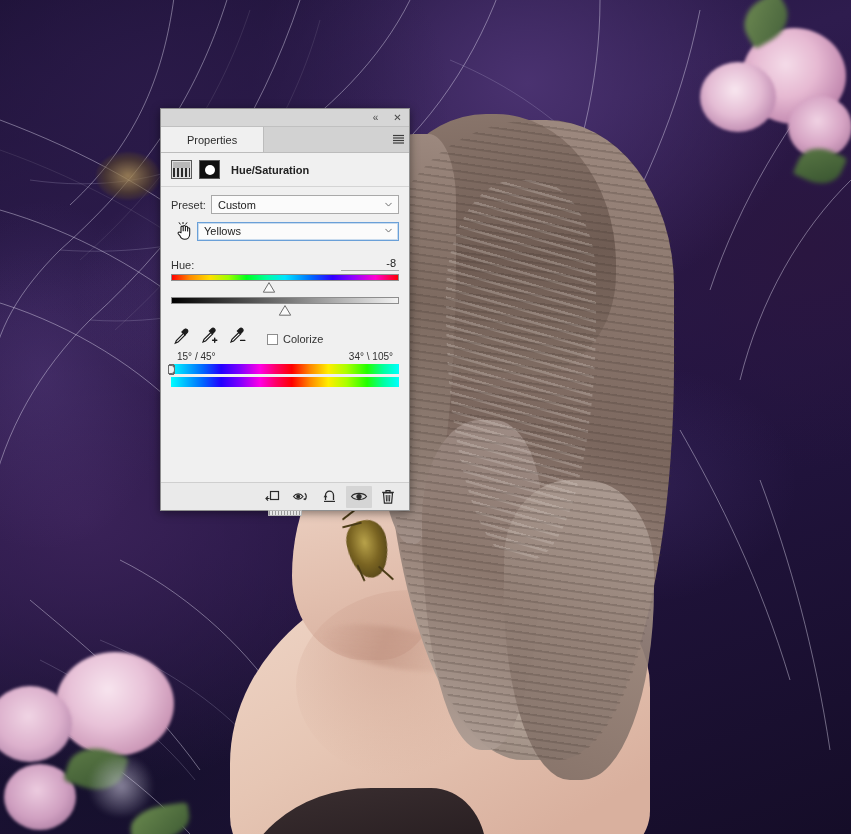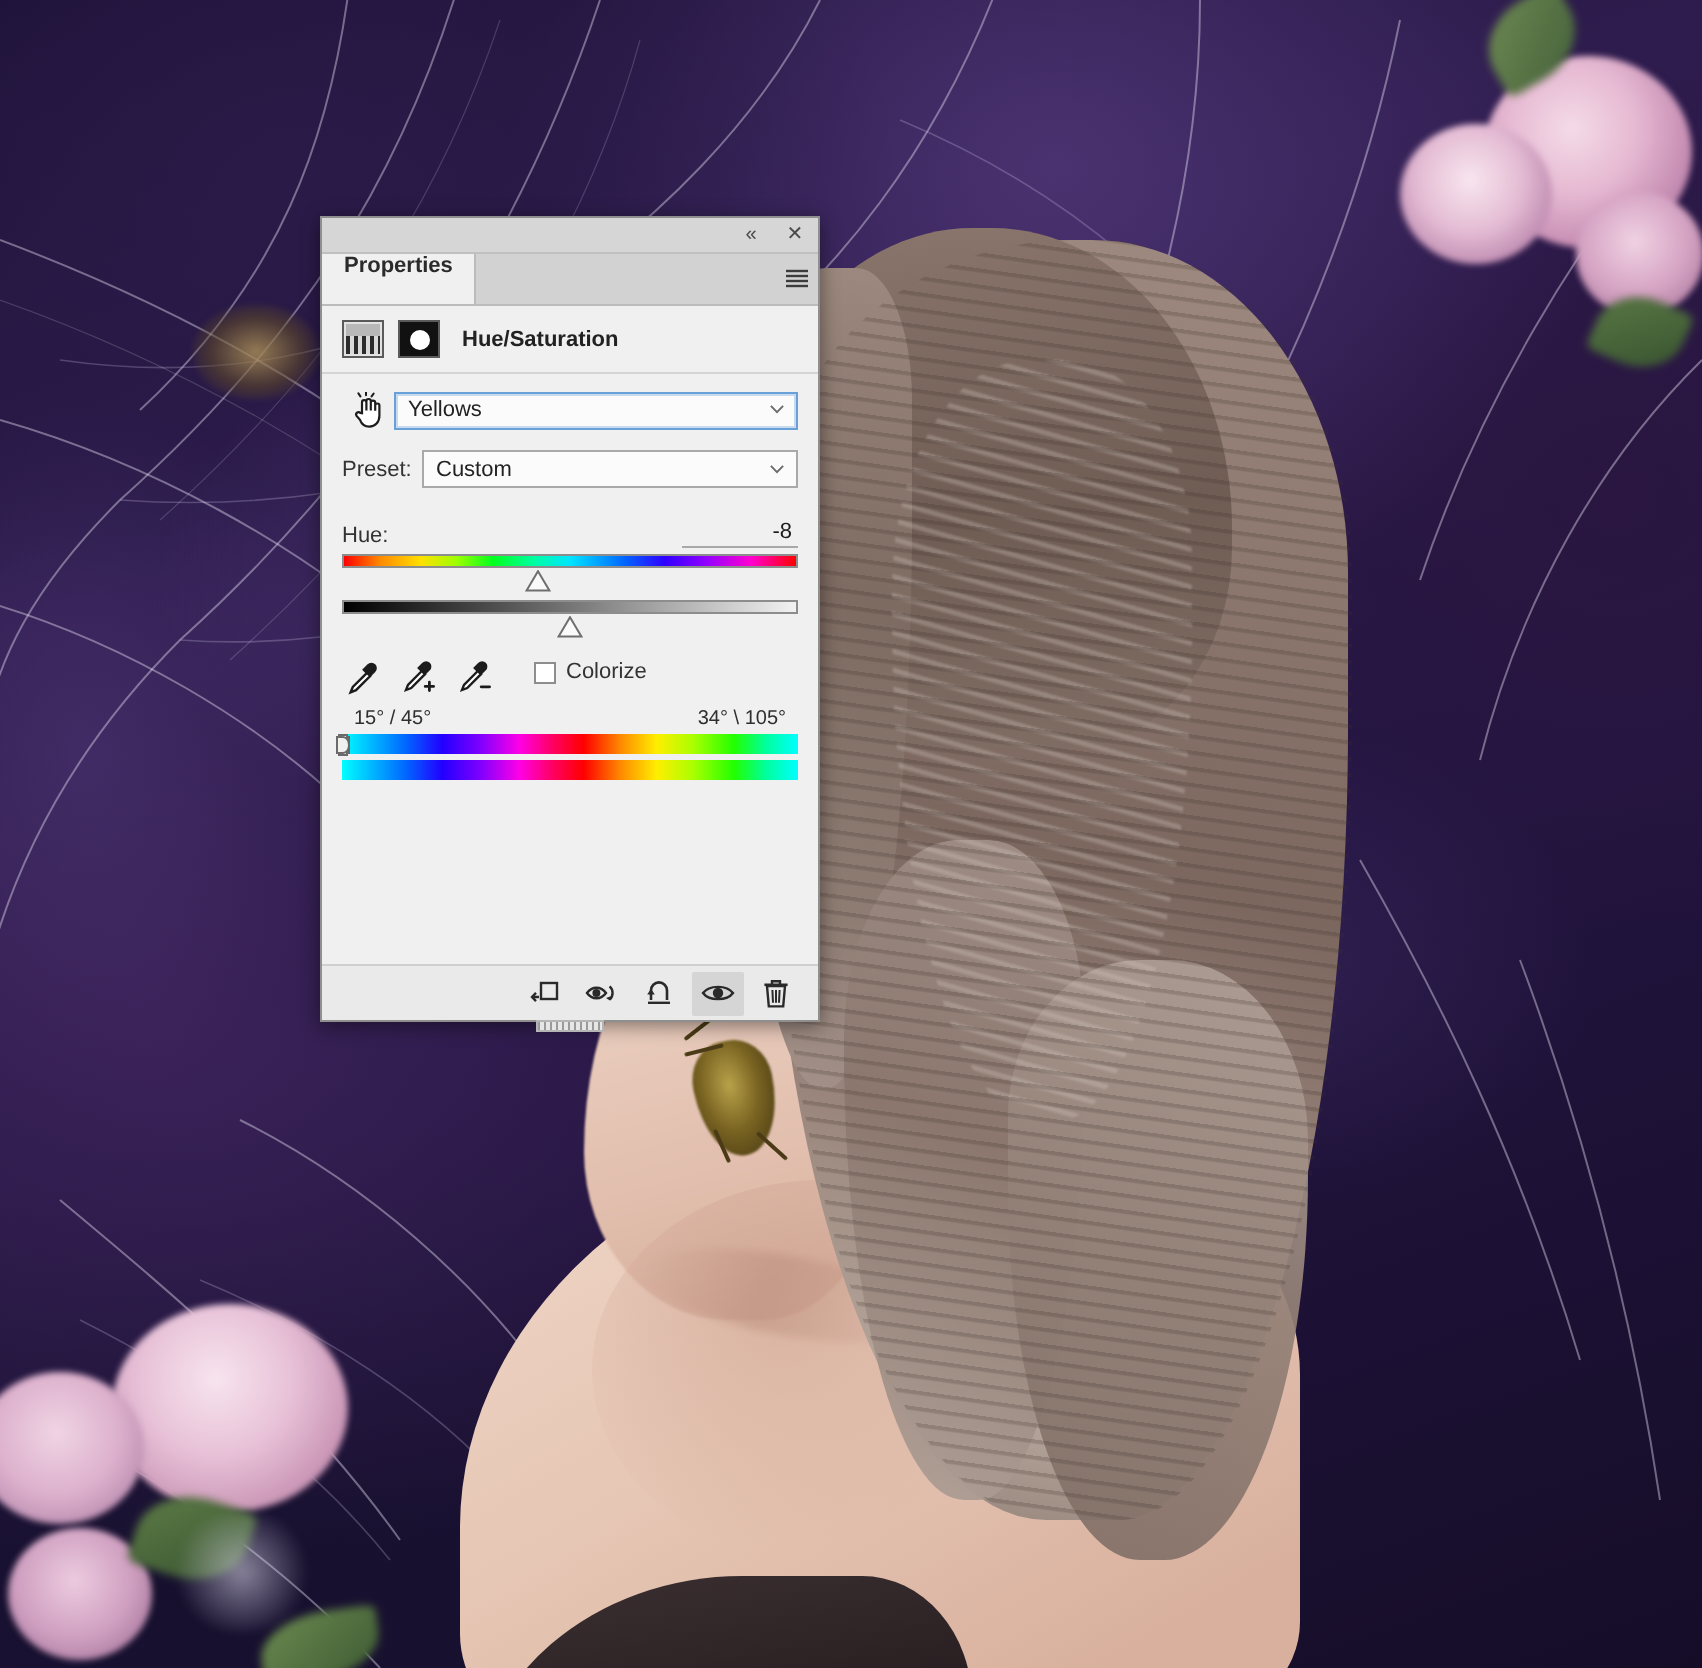--- a/index.html
+++ b/index.html
@@ -180,22 +180,22 @@
   }
   .topbar-btn { width: 13px; height: 13px; display: flex; align-items: center; justify-content: center;
     color: #4a4a4a; font-size: 10px; cursor: pointer; line-height: 1; }
 
   .panel-tabs {
     height: 26px; background: #d2d2d2;
     border-bottom: 1px solid #bcbcbc;
     display: flex; align-items: stretch; position: relative;
   }
   .tab {
-    padding: 0 11px; display: flex; 
-    font-size: 11px; font-weight: bold; color: #2b2b2b;
+    padding: 0 26px; display: flex; align-items: center;
+    font-size: 11px; font-weight: normal; color: #2b2b2b;
     background: #f0f0f0;
     border-right: 1px solid #bcbcbc;
     cursor: pointer;
   }
   .tab-filler { flex: 1; }
   .panel-menu-btn {
     width: 22px; display: flex; align-items: center; justify-content: center;
     cursor: pointer; color: #3c3c3c;
   }
 
@@ -277,21 +277,21 @@
     background: linear-gradient(90deg, #000000 0%, #7a7a7a 52%, #f2f2f2 100%);
   }
   .thumb {
     position: absolute; top: 8px; width: 13px; height: 11px;
     transform: translateX(-50%);
     cursor: pointer;
   }
   .thumb svg { display: block; }
 
   .eyedrop-row {
-    display: flex; align-items: flex-start; gap: 10px;
+    display: flex; align-items: flex-end; gap: 10px;
     margin-top: 10px; margin-bottom: 6px; padding-left: 2px;
   }
   .eyedropper { width: 18px; height: 18px; cursor: pointer; color: #1c1c1c; position: relative; }
   .colorize-wrap { display: flex; align-items: center; gap: 5px; margin-left: 10px; cursor: pointer; }
   .checkbox { width: 11px; height: 11px; border: 1px solid #8d8d8d; background: #fff; }
   .colorize-label { font-size: 11px; color: #333; }
 
   .range-labels {
     display: flex; justify-content: space-between;
     font-size: 10px; color: #2f2f2f; margin-top: 6px; padding: 0 6px;
@@ -475,20 +475,30 @@
   <div class="adj-header">
     <div class="thumb-adj"></div>
     <div class="thumb-mask">
       <div class="dot"></div>
     </div>
     <div class="adj-title">Hue/Saturation</div>
   </div>
 
   <div class="panel-body">
 
+    <div class="row preset-row">
+      <span class="row-label">Preset:</span>
+      <div class="select">
+        <span>Custom</span>
+        <svg class="caret" viewBox="0 0 8 6">
+          <path d="M0.5 1 L4 4.6 L7.5 1" stroke="#6b6b6b" stroke-width="1.1" fill="none"></path>
+        </svg>
+      </div>
+    </div>
+
     <div class="row channel-row">
       <div class="hand-tool">
         <svg width="17" height="18" viewBox="0 0 17 18">
           <g fill="none" stroke="#1c1c1c" stroke-width="1.1" stroke-linecap="round">
             <path d="M4.2 2.2 L3.2 0.7 M7 1.6 L7 0.2 M9.8 2.2 L10.8 0.8" stroke-width="1"></path>
             <path d="M5 10.6 V5.2 a1.1 1.1 0 0 1 2.2 0 V9.2 V4.6
                      a1.1 1.1 0 0 1 2.2 0 V9.2 V5.4
                      a1.1 1.1 0 0 1 2.2 0 V9.4 V6.8
                      a1.05 1.05 0 0 1 2.1 0 v5.1
                      c0 3.2 -2.1 5.4 -5 5.4
@@ -498,30 +508,20 @@
         </svg>
       </div>
       <div class="select focused">
         <span>Yellows</span>
         <svg class="caret" viewBox="0 0 8 6">
           <path d="M0.5 1 L4 4.6 L7.5 1" stroke="#6b6b6b" stroke-width="1.1" fill="none"></path>
         </svg>
       </div>
     </div>
 
-    <div class="row preset-row">
-      <span class="row-label">Preset:</span>
-      <div class="select">
-        <span>Custom</span>
-        <svg class="caret" viewBox="0 0 8 6">
-          <path d="M0.5 1 L4 4.6 L7.5 1" stroke="#6b6b6b" stroke-width="1.1" fill="none"></path>
-        </svg>
-      </div>
-    </div>
-
     <div class="slider-group">
       <div class="slider-head">
         <span class="slider-name">Hue:</span>
         <div class="slider-value-wrap">
           <span class="slider-value">-8</span>
         </div>
       </div>
       <div class="track-wrap">
         <div class="track track-hue"></div>
         <div class="thumb" id="thumb-hue" style="left: 43%;">

